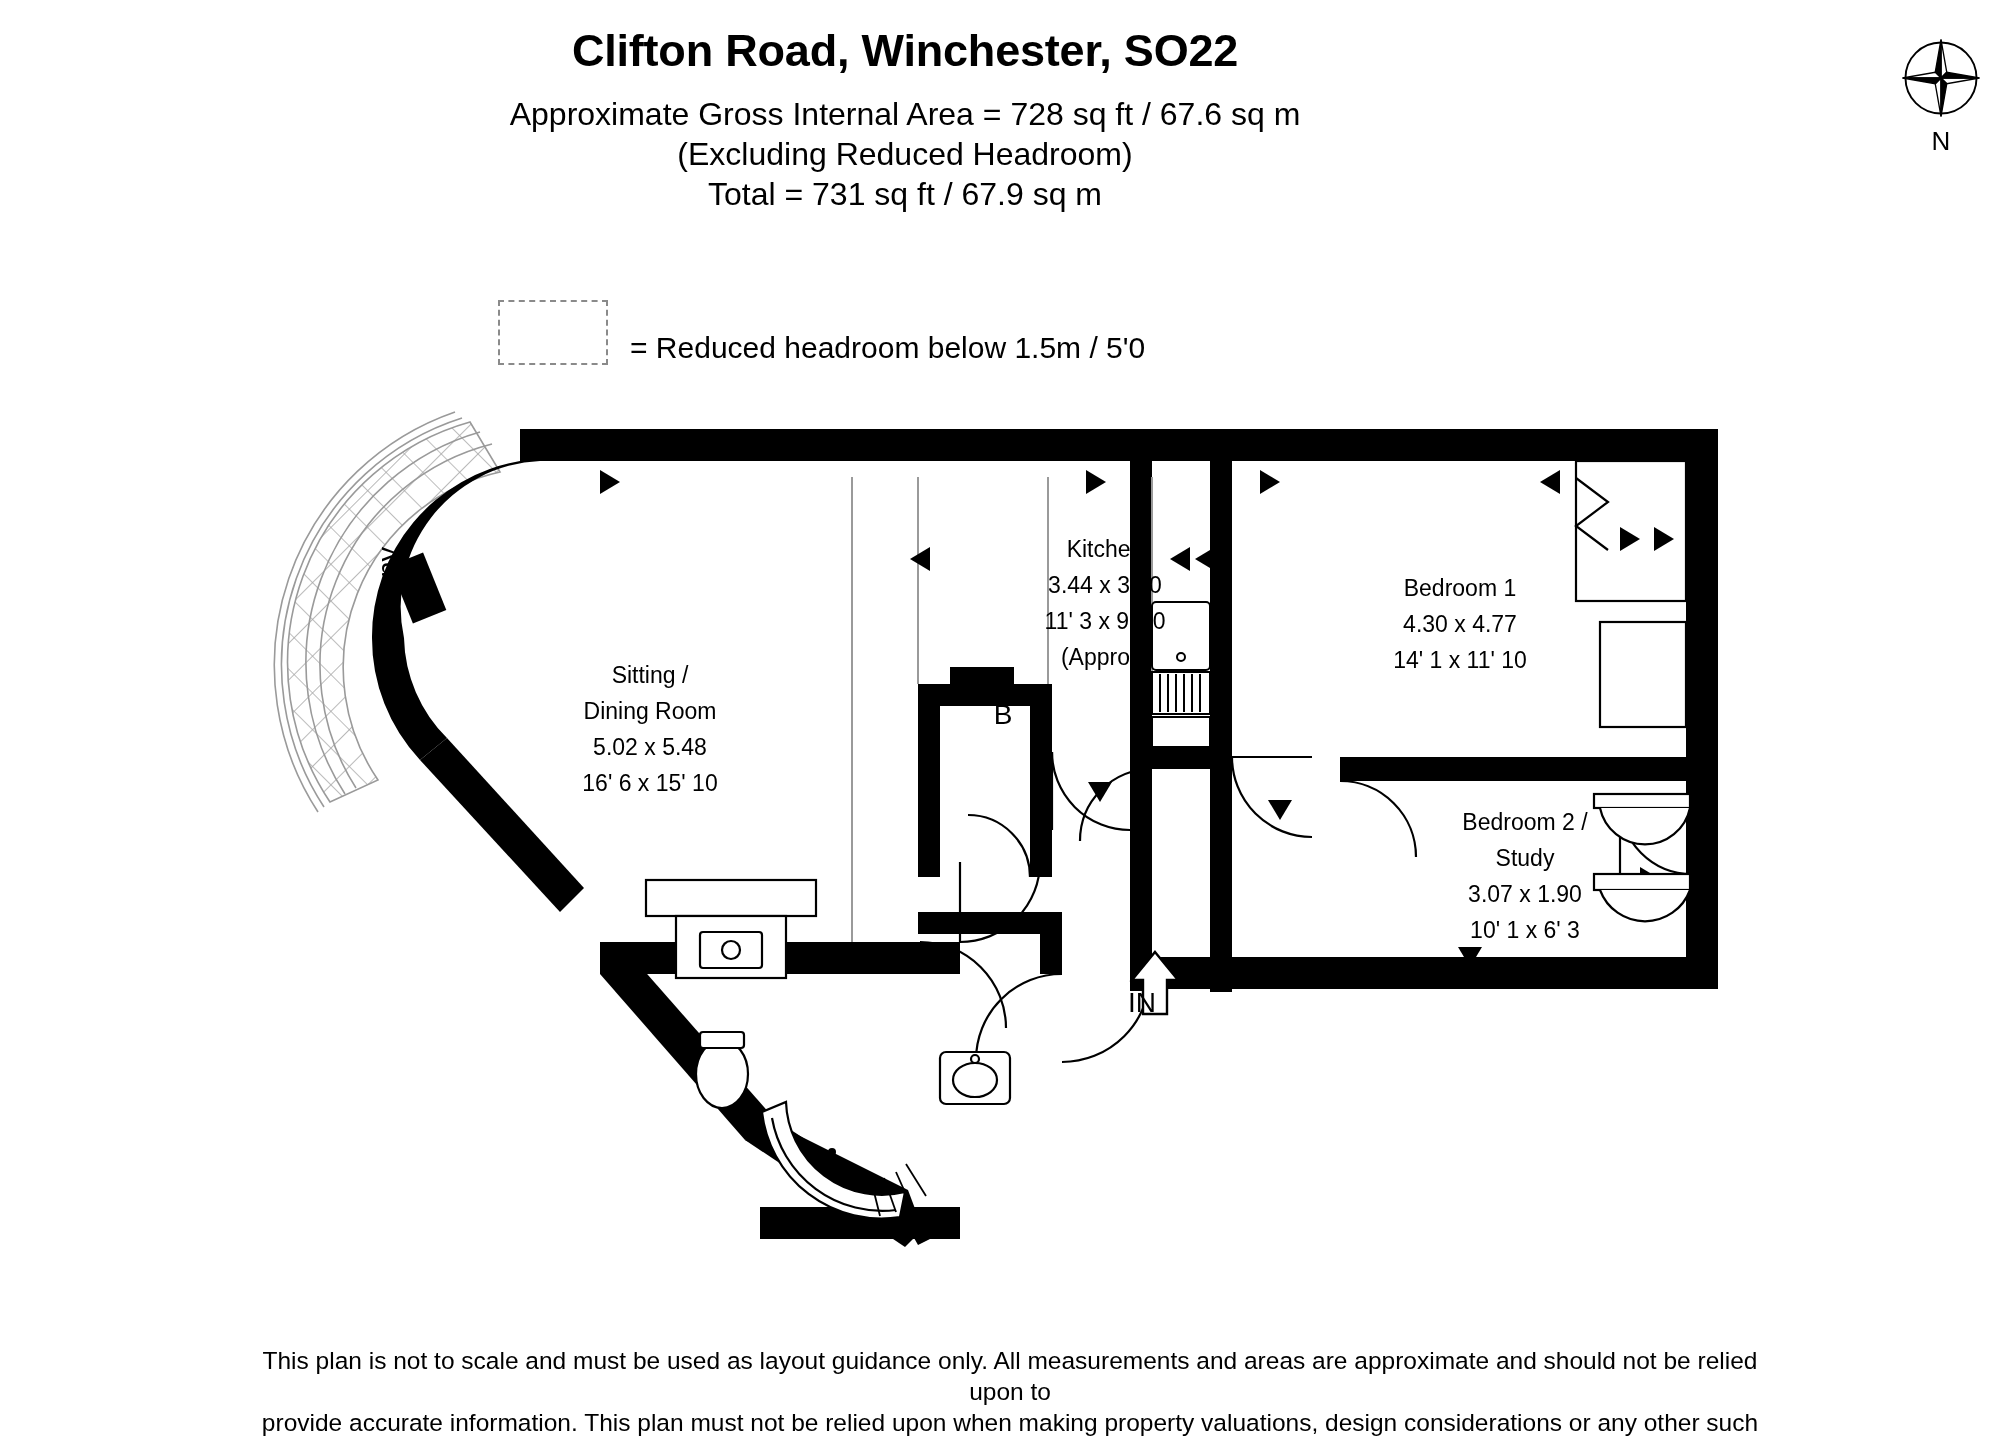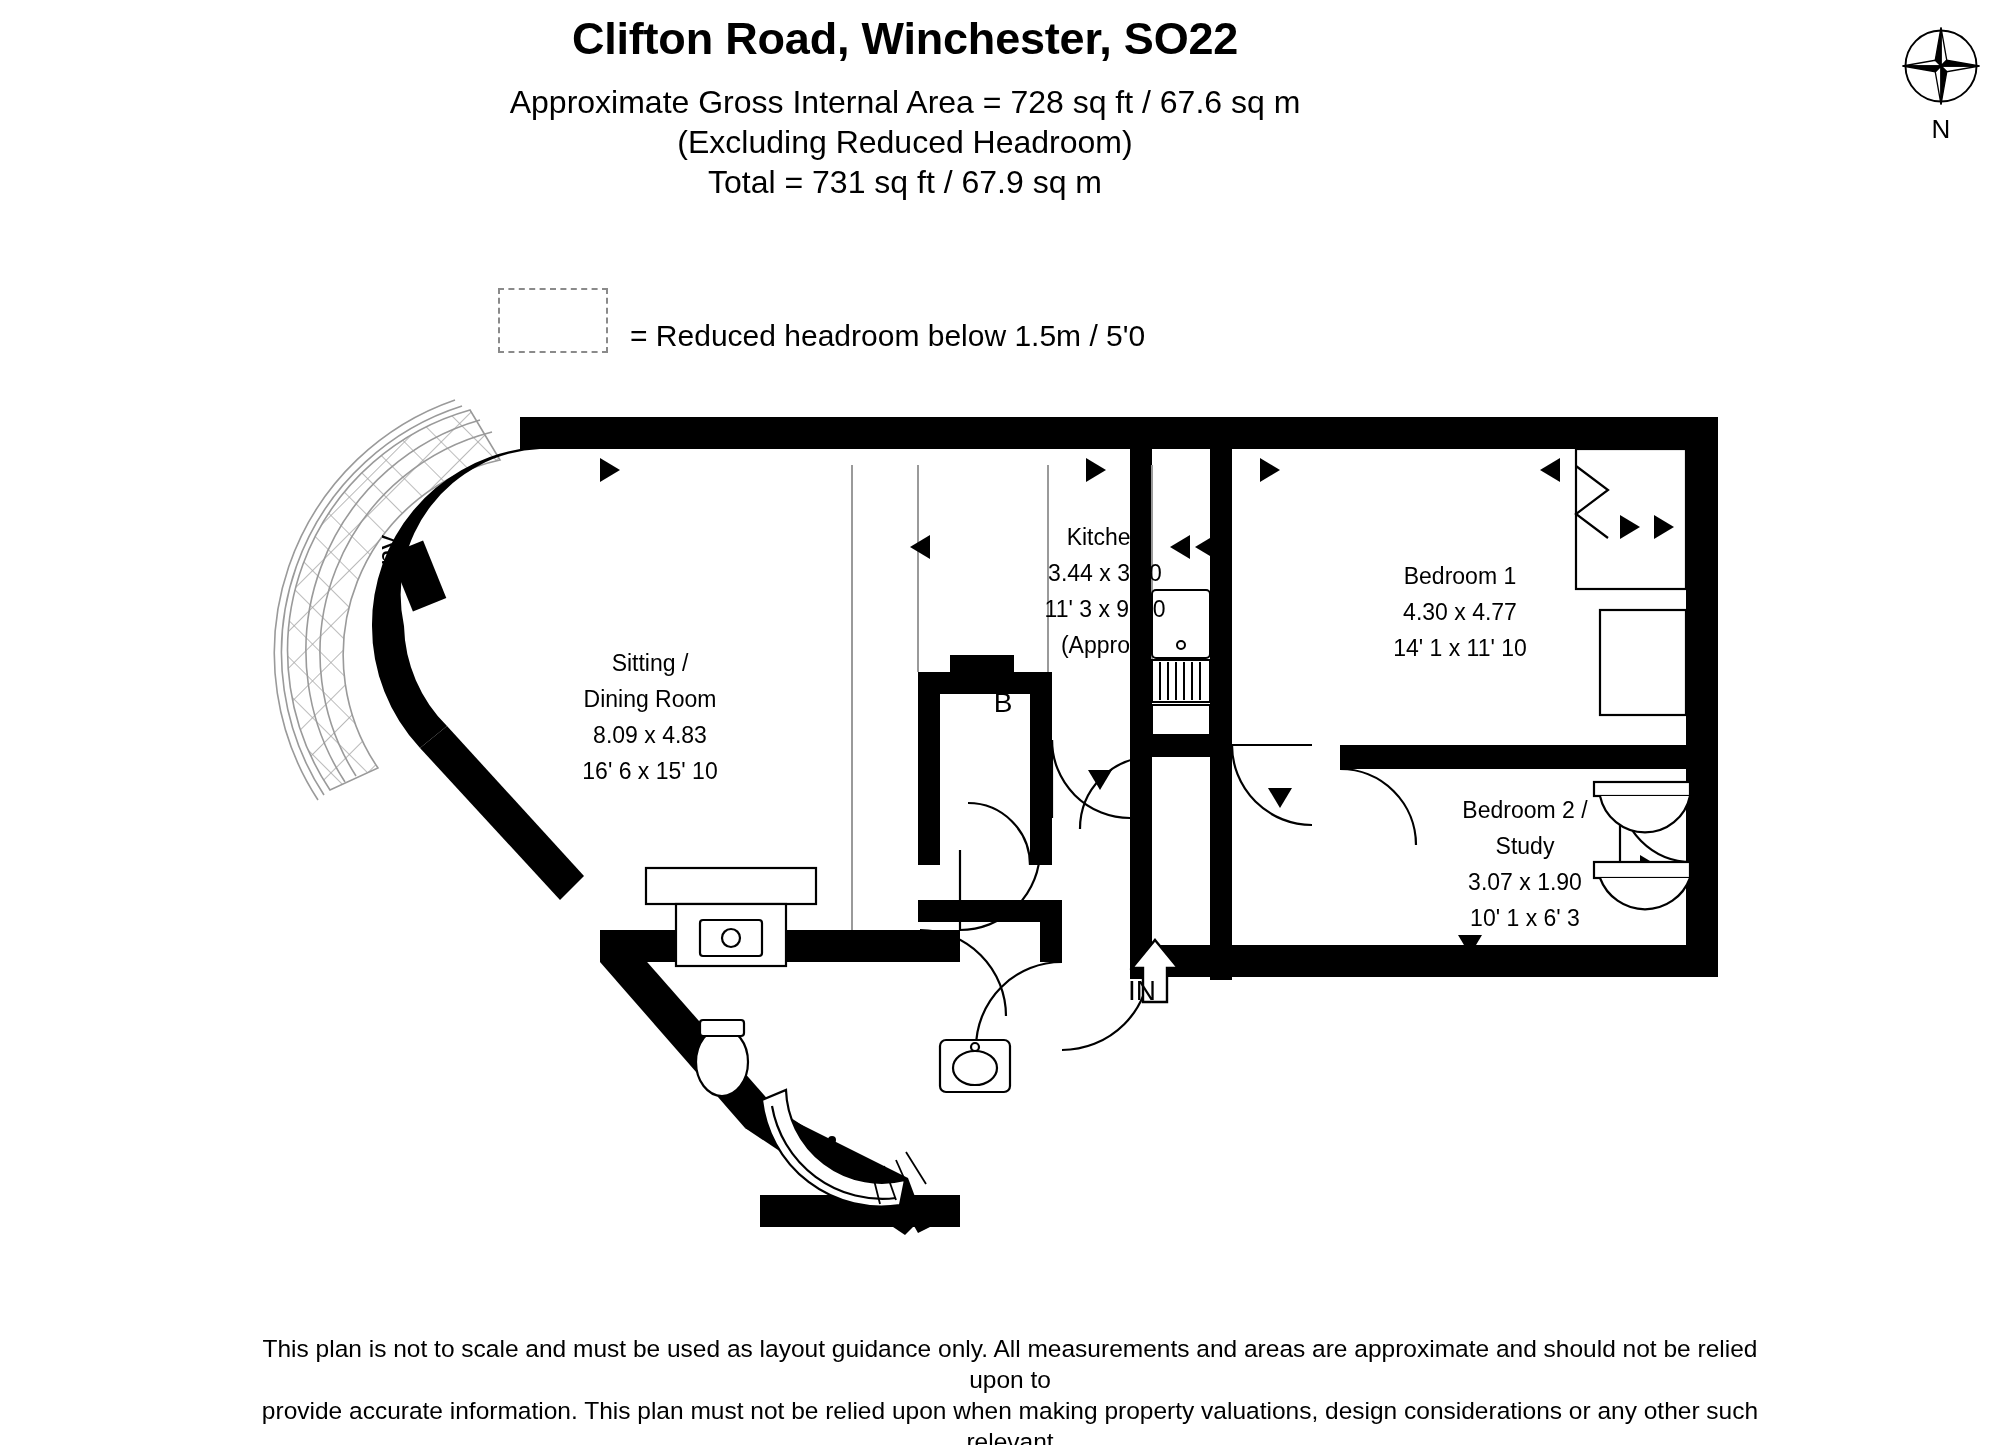--- a/index.html
+++ b/index.html
@@ -11,20 +11,21 @@
     width: 2000px;
     height: 1445px;
     position: relative;
     font-family: "Liberation Sans", sans-serif;
     color: #000000;
     overflow: hidden;
   }
   #root {
     position: absolute;
     inset: 0;
+    margin-top: 12px;
   }
 
   
   .header {
     position: absolute;
     left: 0;
     top: 14px;
     width: 1810px;
     text-align: center;
   }
@@ -374,21 +375,21 @@
     <g stroke="#000000" stroke-width="2.4" fill="#ffffff">
       <polygon points="1155,940 1178,968 1167,968 1167,1002 1143,1002 1143,968 1132,968"></polygon>
     </g>
   </svg>
 
   <div class="balcony-label">Balcony</div>
 
   <div class="room-label label-sitting">
     <span class="ln">Sitting /</span>
     <span class="ln">Dining Room</span>
-    <span class="ln">8.09 x 4.83</span>
+    <span class="ln">5.02 x 5.48</span>
     <span class="ln">16' 6 x 15' 10</span>
   </div>
 
   <div class="room-label label-kitchen">
     <span class="ln">Kitchen</span>
     <span class="ln">3.44 x 3.00</span>
     <span class="ln">11' 3 x 9' 10</span>
     <span class="ln">(Approx)</span>
   </div>
 

